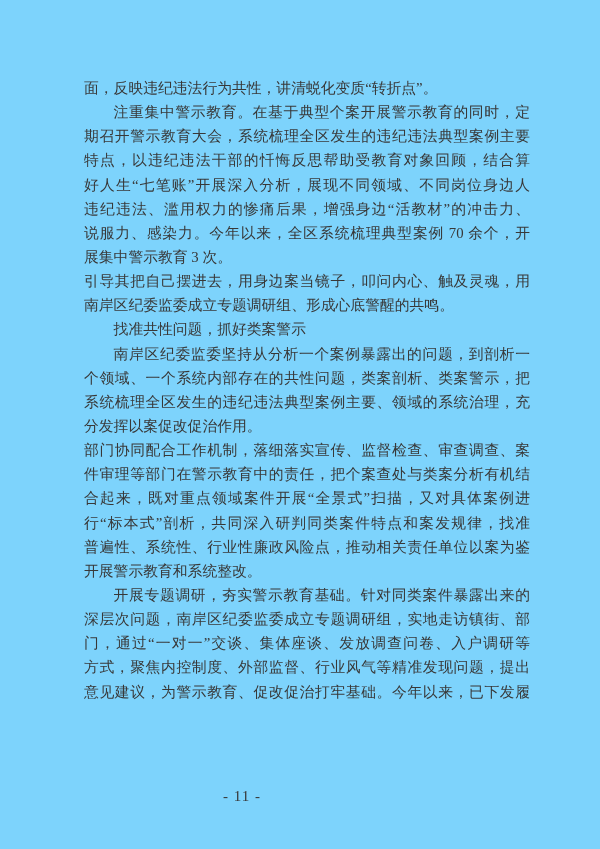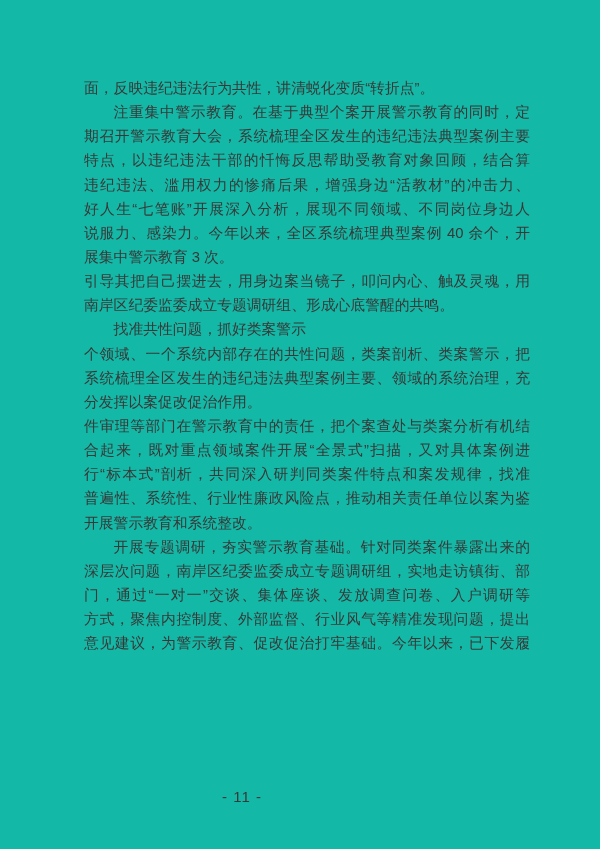--- a/index.html
+++ b/index.html
@@ -1,22 +1,22 @@
 <!DOCTYPE html>
 <html><head>
 <meta charset="utf-8">
 <style>
   html, body { margin: 0; padding: 0; background: #ffffff; }
   .page {
     position: relative;
     width: 600px;
     height: 849px;
-    background: #14b8a6;
+    background: #7dd3fc;
     overflow: hidden;
-    font-family: Liberation Sans, sans-serif;
+    font-family: Liberation Serif, serif;
     color: #383838;
   }
   .text-block {
     position: absolute;
     left: 84px;
     top: 76px;
     width: 446px;
   }
   .line {
     font-size: 14.8px;
@@ -47,44 +47,46 @@
   <div class="text-block">
 
       <div class="line para-end">面，反映违纪违法行为共性，讲清蜕化变质“转折点”。</div>
 
       <div class="line indent">注重集中警示教育。在基于典型个案开展警示教育的同时，定</div>
 
       <div class="line">期召开警示教育大会，系统梳理全区发生的违纪违法典型案例主要</div>
 
       <div class="line">特点，以违纪违法干部的忏悔反思帮助受教育对象回顾，结合算</div>
 
+      <div class="line">好人生“七笔账”开展深入分析，展现不同领域、不同岗位身边人</div>
+
       <div class="line">违纪违法、滥用权力的惨痛后果，增强身边“活教材”的冲击力、</div>
 
-      <div class="line">好人生“七笔账”开展深入分析，展现不同领域、不同岗位身边人</div>
-
-      <div class="line">说服力、感染力。今年以来，全区系统梳理典型案例 40 余个，开</div>
+      <div class="line">说服力、感染力。今年以来，全区系统梳理典型案例 70 余个，开</div>
 
       <div class="line para-end">展集中警示教育 3 次。</div>
 
 
 
       <div class="line">引导其把自己摆进去，用身边案当镜子，叩问内心、触及灵魂，用</div>
 
       <div class="line para-end">南岸区纪委监委成立专题调研组、形成心底警醒的共鸣。</div>
 
       <div class="line indent para-end">找准共性问题，抓好类案警示</div>
 
+      <div class="line indent">南岸区纪委监委坚持从分析一个案例暴露出的问题，到剖析一</div>
 
       <div class="line">个领域、一个系统内部存在的共性问题，类案剖析、类案警示，把</div>
 
       <div class="line">系统梳理全区发生的违纪违法典型案例主要、领域的系统治理，充</div>
 
       <div class="line para-end">分发挥以案促改促治作用。</div>
 
 
+      <div class="line">部门协同配合工作机制，落细落实宣传、监督检查、审查调查、案</div>
 
       <div class="line">件审理等部门在警示教育中的责任，把个案查处与类案分析有机结</div>
 
       <div class="line">合起来，既对重点领域案件开展“全景式”扫描，又对具体案例进</div>
 
       <div class="line">行“标本式”剖析，共同深入研判同类案件特点和案发规律，找准</div>
 
       <div class="line">普遍性、系统性、行业性廉政风险点，推动相关责任单位以案为鉴</div>
 
       <div class="line para-end">开展警示教育和系统整改。</div>

